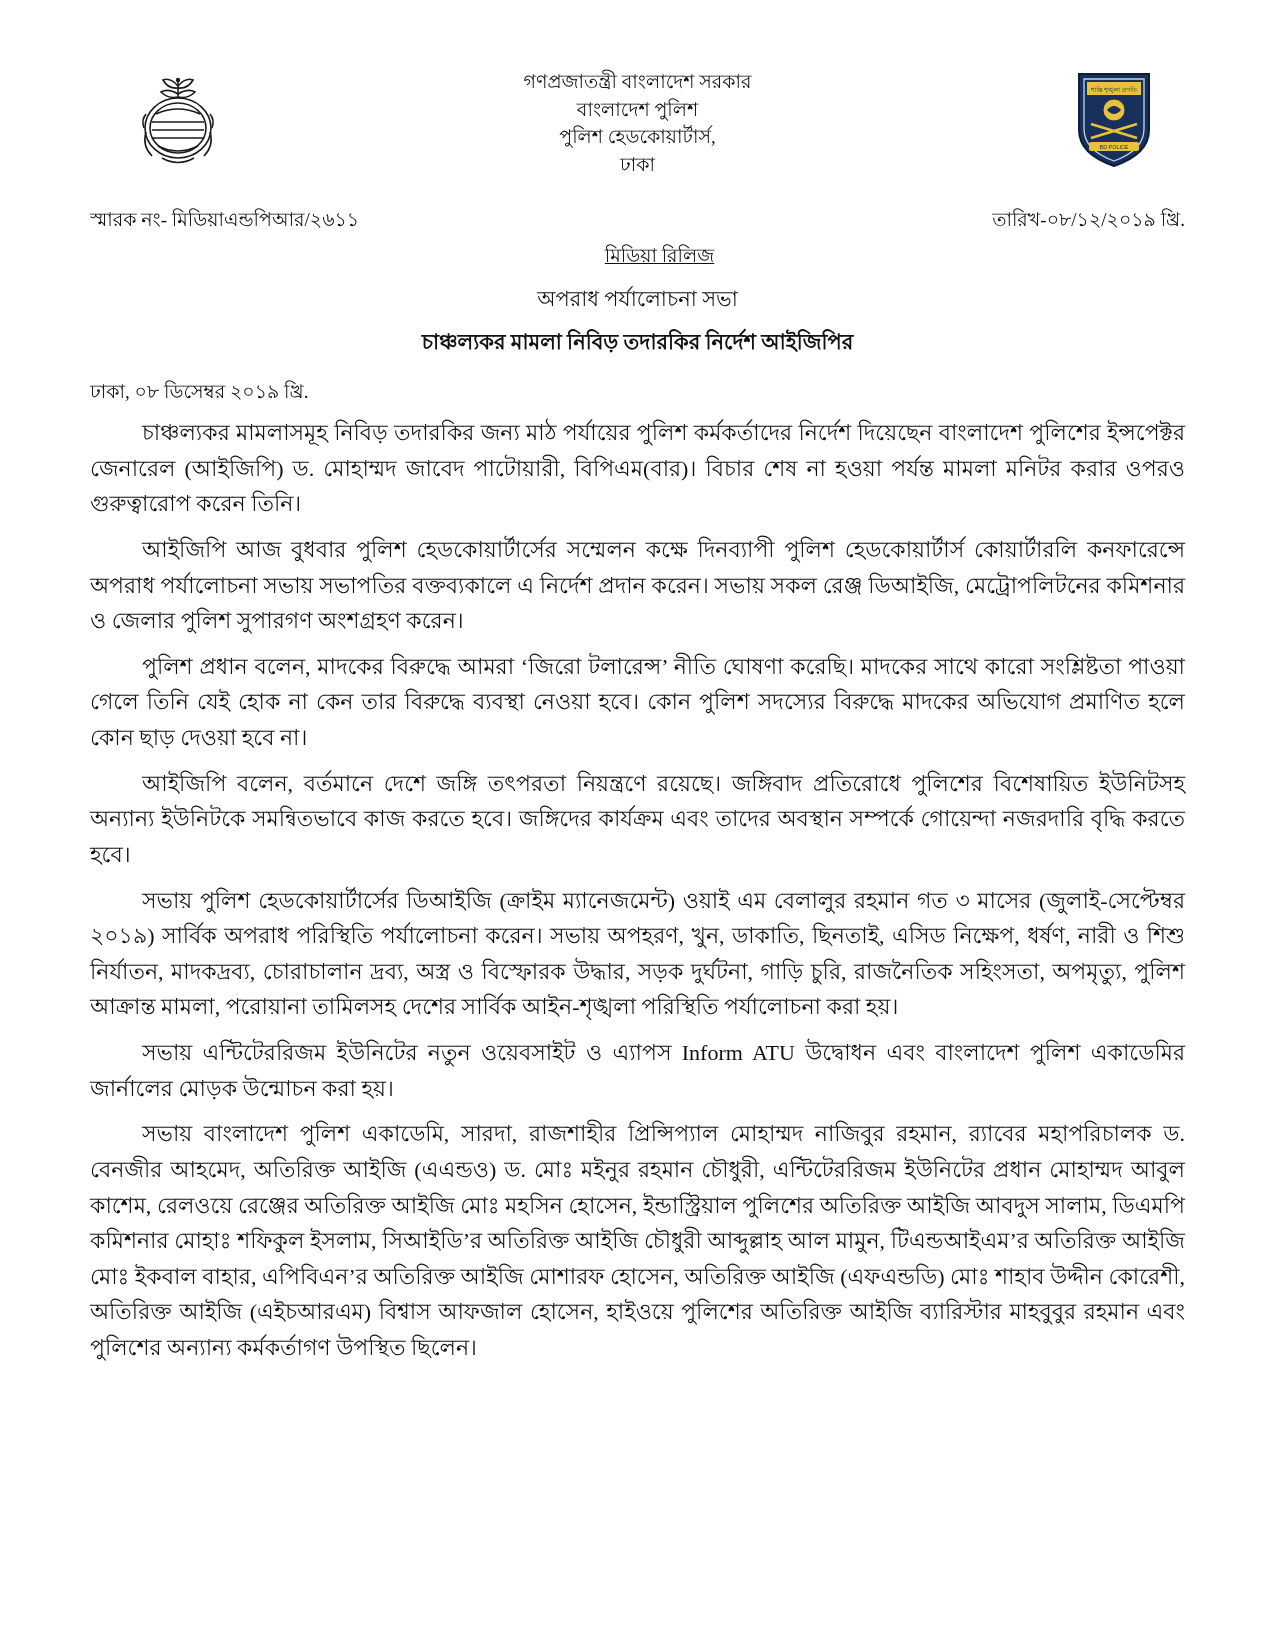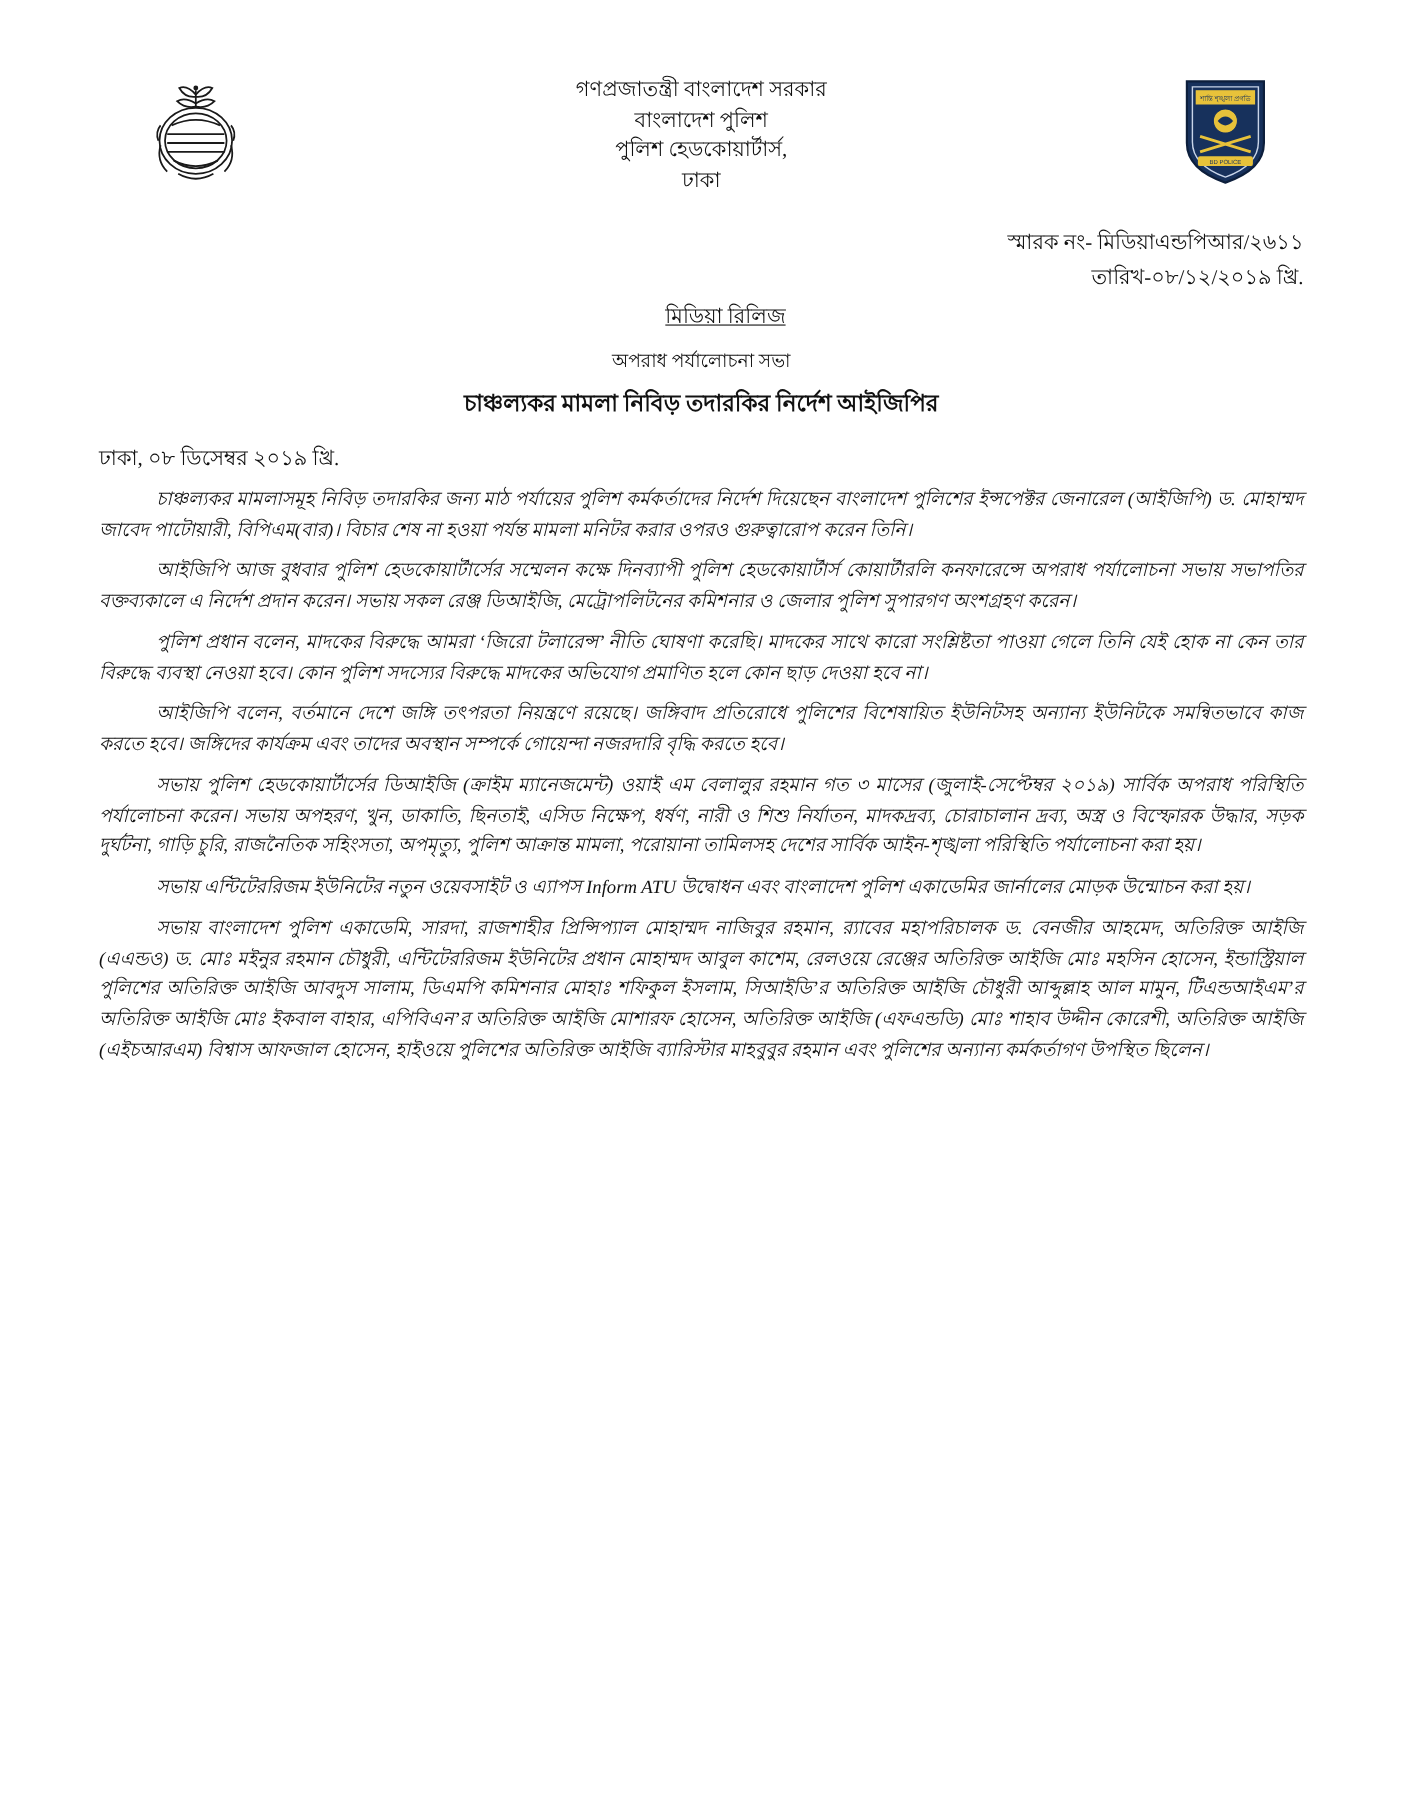--- a/index.html
+++ b/index.html
@@ -52,59 +52,57 @@
     height: 102px;
   }
 
   
   .memo-row {
     display: flex;
     justify-content: space-between;
     align-items: flex-end;
     font-size: 19px;
     margin-top: 10px;
-    flex-direction: column;
   }
   .memo-left { white-space: nowrap; }
   .memo-right { white-space: nowrap; }
 
   
   .title-block { text-align: center; margin-top: 4px; }
   .doc-title {
     font-size: 19px;
     text-decoration: underline;
     display: inline-block;
     margin-bottom: 6px;
     margin-left: 44px;
   }
   .subtitle {
-    font-size: 17px;
+    font-size: 21px;
     margin-top: 4px;
   }
   .headline {
     font-size: 21px;
     font-weight: bold;
     margin-top: 8px;
   }
 
   .dateline {
     font-size: 19px;
     margin-top: 16px;
     margin-bottom: 6px;
   }
 
   
   .body-text p {
-    font-size: 17px;
+    font-size: 22px;
     line-height: 1.62;
     text-align: justify;
     text-justify: inter-word;
     margin: 0 0 10px 0;
     text-indent: 52px;
-    font-style: italic;
   }
 
   
   .signature {
     margin-top: 34px;
     text-align: right;
     font-size: 18.5px;
     line-height: 1.55;
     padding-right: 80px;
   }

